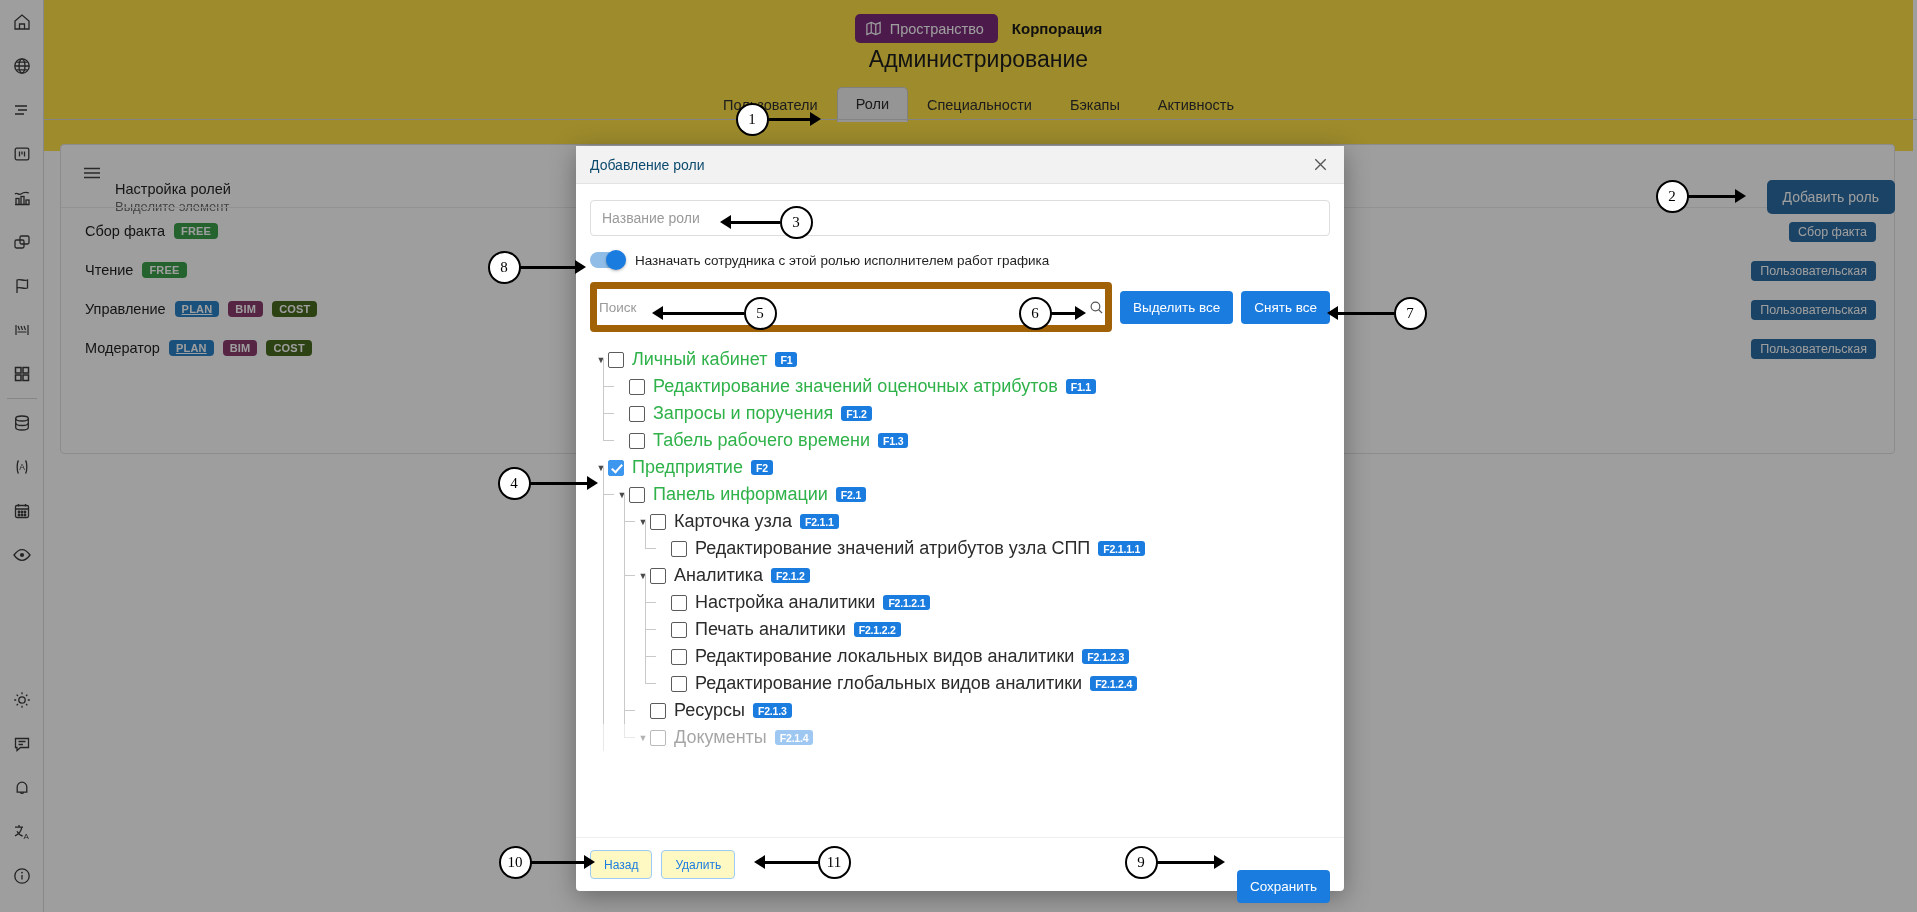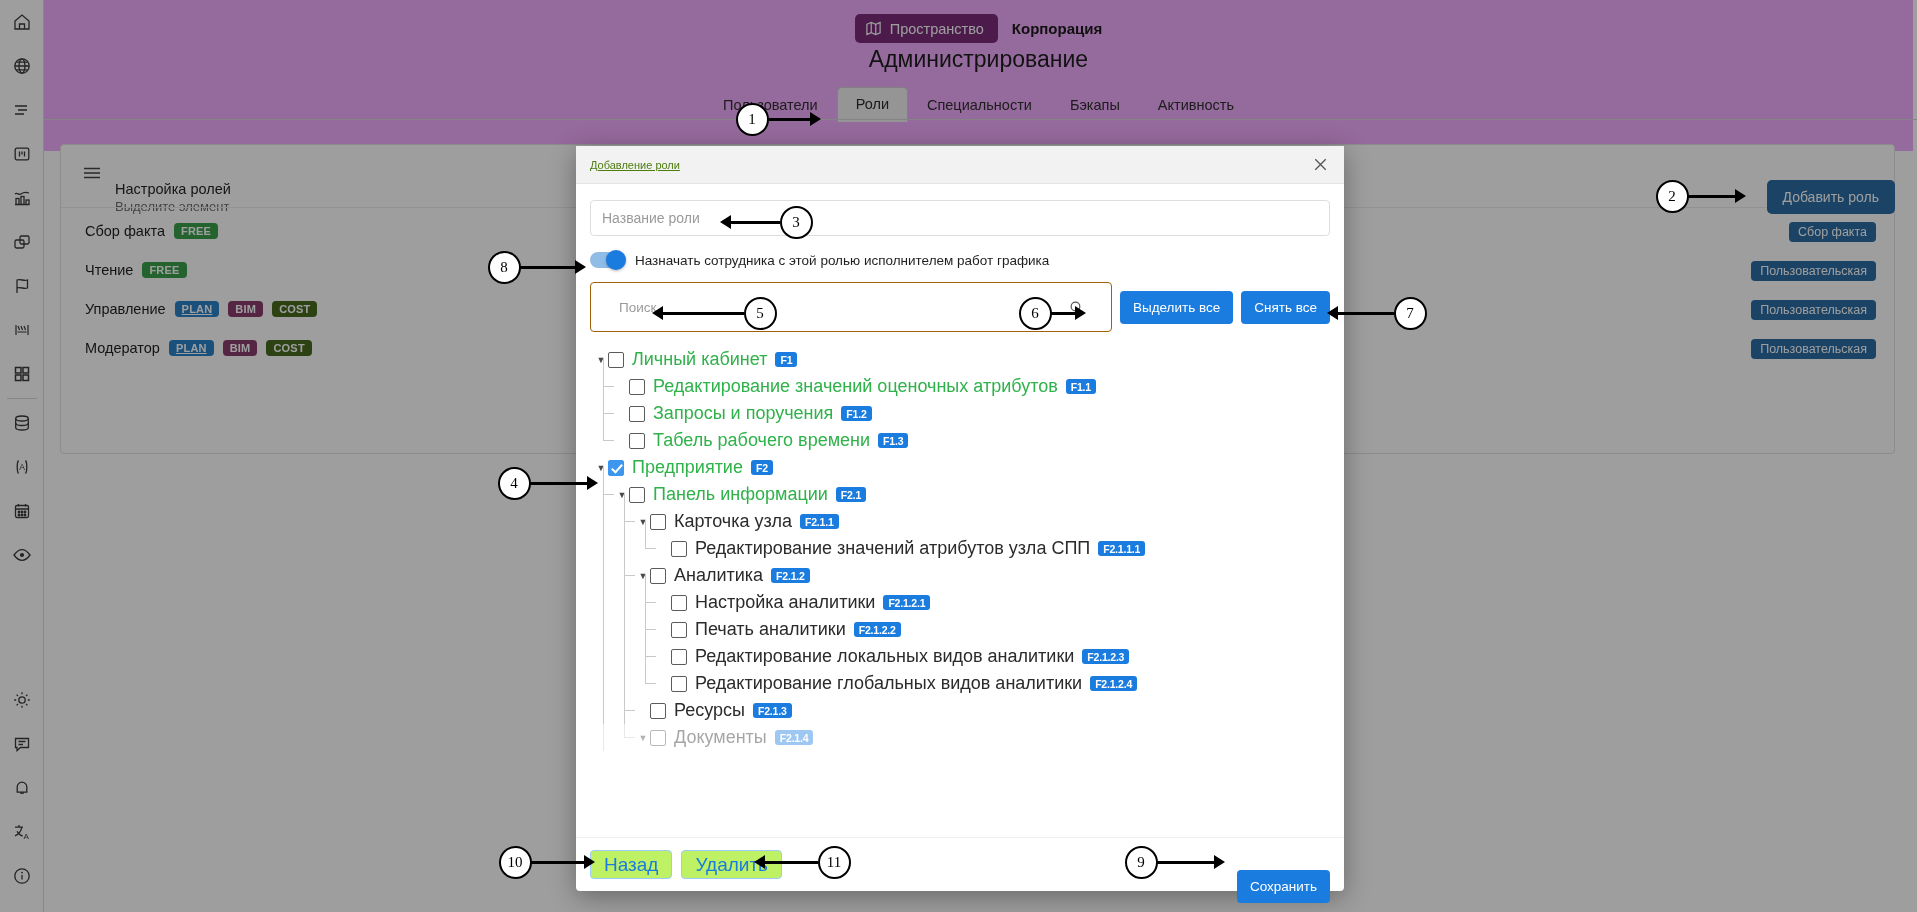--- a/index.html
+++ b/index.html
@@ -28,21 +28,21 @@
   }
   .rail-icon{
     width:44px; height:44px; display:flex; align-items:center; justify-content:center;
     color:#3b3b3b;
   }
   .rail-icon svg{ display:block; }
   .rail-sep{ width:30px; height:1px; background:#d8d8d8; margin:2px 0; }
 
   
   #top-header{
-    position:absolute; left:44px; top:0; right:4px; height:151px; background:#f0abfc;
+    position:absolute; left:44px; top:0; right:4px; height:151px; background:#fde047;
   }
   #space-row{
     position:absolute; left:0; right:0; top:14px;
     display:flex; justify-content:center; align-items:center; gap:14px;
   }
   #space-chip{
     background:#7b2d7b; color:#ffffff; border-radius:5px;
     padding:6px 14px 6px 10px; font-size:14.5px; display:flex; align-items:center; gap:8px;
   }
   #space-chip svg{ display:block; }
@@ -112,21 +112,21 @@
   #modal{
     position:absolute; left:576px; top:146px; width:768px; height:745px;
     background:#ffffff; border-radius:4px; z-index:60;
     box-shadow:0 6px 26px rgba(0,0,0,.34);
     display:flex; flex-direction:column;
   }
   #modal-header{
     height:38px; background:#f2f2f2; border-bottom:1px solid #e3e3e3;
     display:flex; align-items:center; padding:0 14px; flex:0 0 auto;
   }
-  #modal-title{ font-size:11px; color:#4d7c0f; flex:1;text-decoration:underline; }
+  #modal-title{ font-size:14px; color:#0c4a6e; flex:1; }
   #modal-close{ color:#555; cursor:pointer; display:flex; align-items:center; }
 
   #modal-body{ flex:1 1 auto; padding:16px 14px 0 14px; overflow:hidden; display:flex; flex-direction:column; }
 
   #role-name-input{
     width:100%; height:36px; border:1px solid #ddd; border-radius:4px;
     padding:0 11px; font-size:14px; color:#222; outline:none;
     font-family:"Liberation Sans", sans-serif;
   }
   #role-name-input::placeholder{ color:#9a9a9a; }
@@ -136,22 +136,22 @@
     width:34px; height:16px; border-radius:9px; background:#90bde8; position:relative; cursor:pointer;
   }
   .switch .knob{
     position:absolute; right:-2px; top:-2px; width:20px; height:20px; border-radius:50%;
     background:#1b7ce0; box-shadow:0 1px 3px rgba(0,0,0,.3);
   }
   #toggle-label{ font-size:13.5px; color:#1f1f1f; }
 
   #search-row{ display:flex; align-items:center; gap:8px; margin-top:14px; }
   #search-wrap{
-    flex:1 1 auto; height:50px; border:1px solid #a16207; border-radius:4px;
-    display:flex; align-items:center; padding:0 26px;
+    flex:1 1 auto; height:50px; border:7px solid #a16207; border-radius:4px;
+    display:flex; align-items:center; padding:0 0;
   }
   #search-input{
     flex:1; border:none; outline:none; font-size:13.5px; color:#222;
     font-family:"Liberation Sans", sans-serif; background:transparent;
   }
   #search-input::placeholder{ color:#9a9a9a; }
   #search-icon{ color:#555; display:flex; align-items:center; }
   .blue-btn{
     background:#1b7ce0; color:#fff; border:none; border-radius:4px;
     height:33px; padding:0 13px; font-size:13.5px; cursor:pointer;
@@ -195,22 +195,22 @@
   .vline.half{ height:27px; top:-14px; }
   .hline{
     position:absolute; top:13px; height:1px; background:#c9c9c9;
   }
 
   #modal-footer{
     flex:0 0 auto; height:54px; border-top:1px solid #eee; display:flex;
     align-items:center; padding:0 14px; gap:9px;
   }
   .ghost-btn{
-    background:#bef264; color:#1b7ce0; border:1px solid #9ecbf5; border-radius:4px;
-    height:29px; padding:0 13px; font-size:19px; cursor:pointer;
+    background:#fef9c3; color:#1b7ce0; border:1px solid #9ecbf5; border-radius:4px;
+    height:29px; padding:0 13px; font-size:12px; cursor:pointer;
     font-family:"Liberation Sans", sans-serif;
   }
   #save-btn{ margin-left:auto;margin-top:43px; }
 
   
   .callout{ position:absolute; z-index:90; }
   .cbubble{
     position:absolute; width:33px; height:33px; border-radius:50%;
     background:#ffffff; border:2.5px solid #000; color:#000;
     display:flex; align-items:center; justify-content:center;

